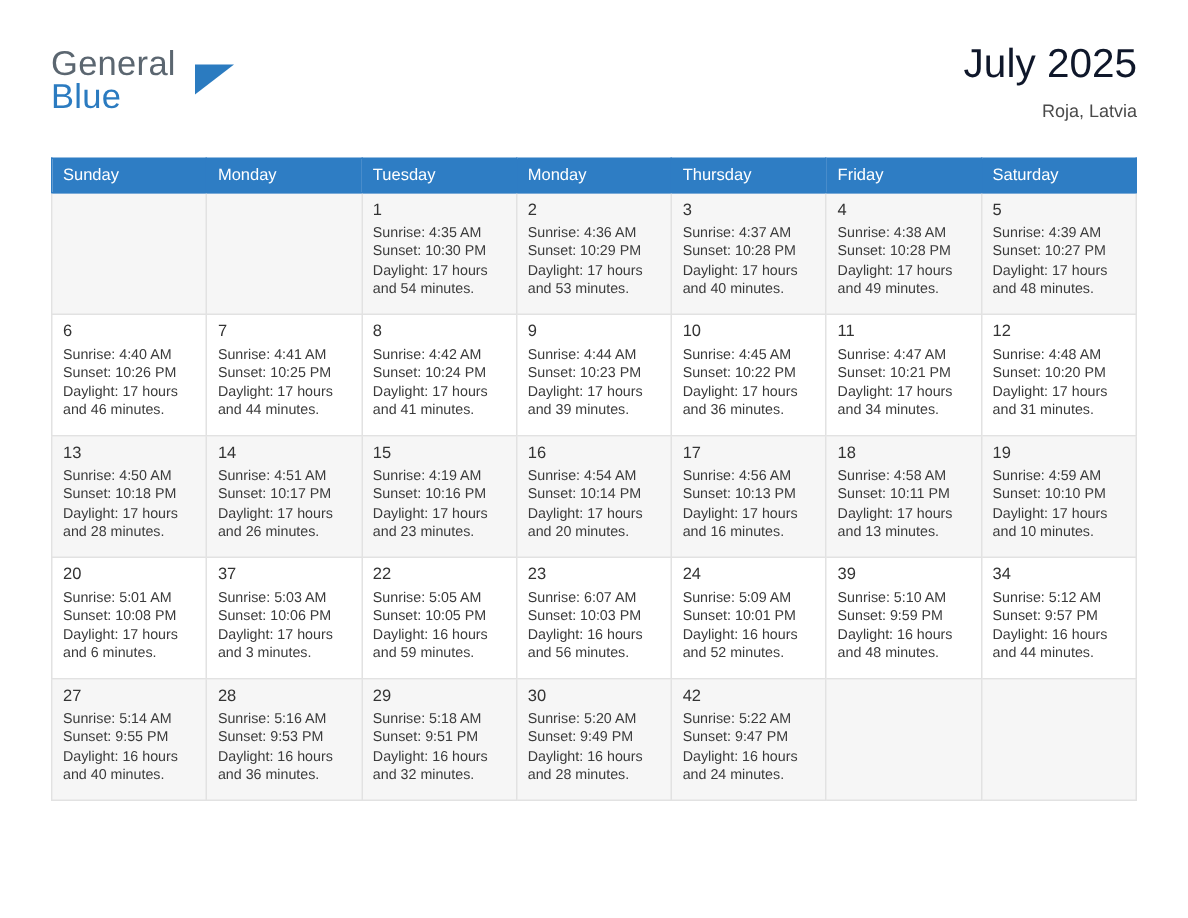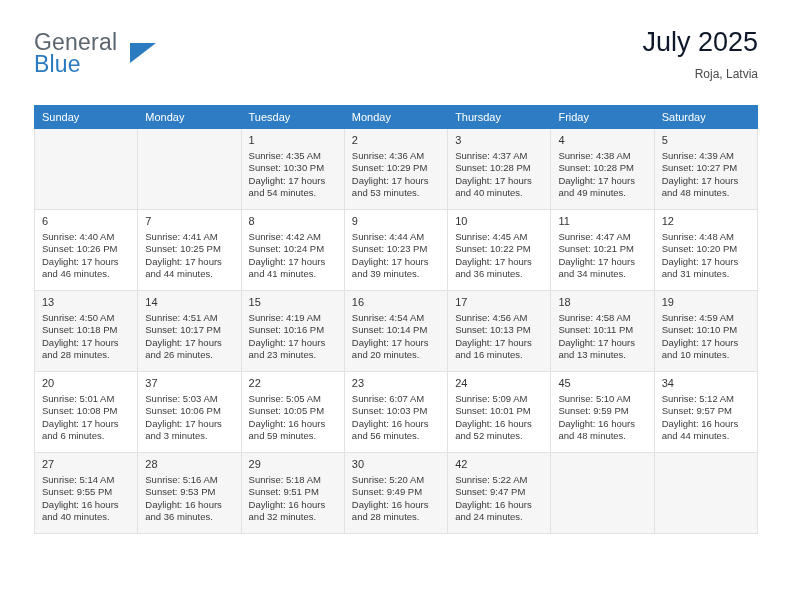--- a/index.html
+++ b/index.html
@@ -367,21 +367,21 @@
             <div class="cell-inner">
               <div class="daynum">24</div>
               <div class="evt">Sunrise: 5:09 AM</div>
               <div class="evt">Sunset: 10:01 PM</div>
               <div class="evt">Daylight: 16 hours</div>
               <div class="evt">and 52 minutes.</div>
             </div>
           </td>
           <td>
             <div class="cell-inner">
-              <div class="daynum">45</div>
+              <div class="daynum">39</div>
               <div class="evt">Sunrise: 5:10 AM</div>
               <div class="evt">Sunset: 9:59 PM</div>
               <div class="evt">Daylight: 16 hours</div>
               <div class="evt">and 48 minutes.</div>
             </div>
           </td>
           <td>
             <div class="cell-inner">
               <div class="daynum">34</div>
               <div class="evt">Sunrise: 5:12 AM</div>

